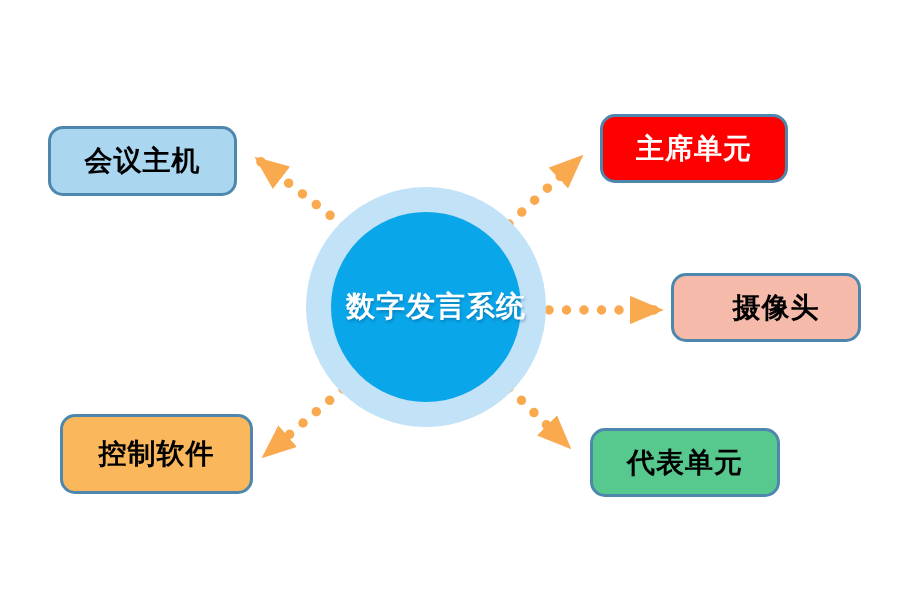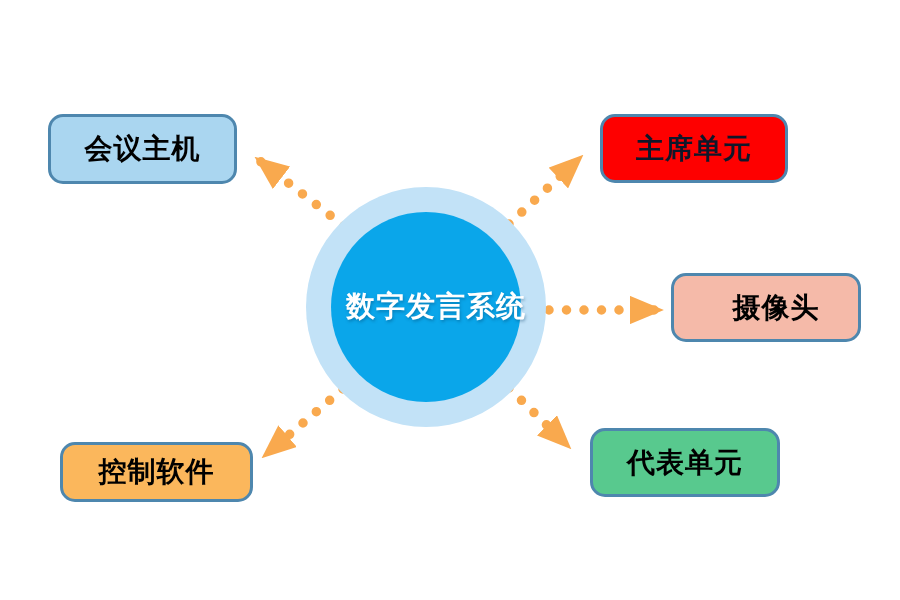--- a/index.html
+++ b/index.html
@@ -20,25 +20,25 @@
   .hub-label{
     font-size:29px;font-weight:bold;letter-spacing:1px;white-space:nowrap;
     text-shadow:1px 2px 3px rgba(0,60,100,0.35);
     margin-left:20px;
   }
   .node{
     position:absolute;box-sizing:border-box;border:3px solid;border-radius:15px;
     display:flex;align-items:center;justify-content:center;
     font-size:28px;font-weight:bold;letter-spacing:1px;white-space:nowrap;
   }
-  .n1{left:48px;top:114px;width:189px;height:70px;}
+  .n1{left:48px;top:126px;width:189px;height:70px;}
   .n2{left:600px;top:114px;width:188px;height:69px;}
   .n3{left:671px;top:273px;width:190px;height:69px;padding-left:20px;}
   .n4{left:590px;top:428px;width:190px;height:69px;}
-  .n5{left:60px;top:442px;width:193px;height:60px;}
+  .n5{left:60px;top:414px;width:193px;height:80px;}
 </style>
 </head>
 <body>
 
 <div class="canvas">
 
   <svg class="arrows" viewBox="0 0 900 600">
     <defs>
       <marker id="arrowhead" viewBox="0 0 3.6 3" markerWidth="3.6" markerHeight="3" refX="3.4" refY="1.5" orient="auto" markerUnits="strokeWidth">
         <path d="M0,0 L3.6,1.5 L0,3 Z" fill="#F9A94E"></path>
@@ -55,21 +55,21 @@
     <div class="hub-inner" style="background-color: rgb(10, 166, 234);">
       <span class="hub-label" style="color: rgb(255, 255, 255);">数字发言系统</span>
     </div>
   </div>
 
   <div class="node n1" style="background-color: rgb(170, 214, 240); border-color: rgb(78, 135, 174);">
     <span style="color: rgb(0, 0, 0);">会议主机</span>
   </div>
 
   <div class="node n2" style="background-color: rgb(254, 0, 0); border-color: rgb(78, 135, 174);">
-    <span style="color: #0f172a;">主席单元</span>
+    <span style="color: #ffffff;">主席单元</span>
   </div>
 
   <div class="node n3" style="background-color: rgb(245, 186, 169); border-color: rgb(78, 135, 174);">
     <span style="color: rgb(0, 0, 0);">摄像头</span>
   </div>
 
   <div class="node n4" style="background-color: rgb(88, 201, 142); border-color: rgb(78, 135, 174);">
     <span style="color: rgb(0, 0, 0);">代表单元</span>
   </div>
 

